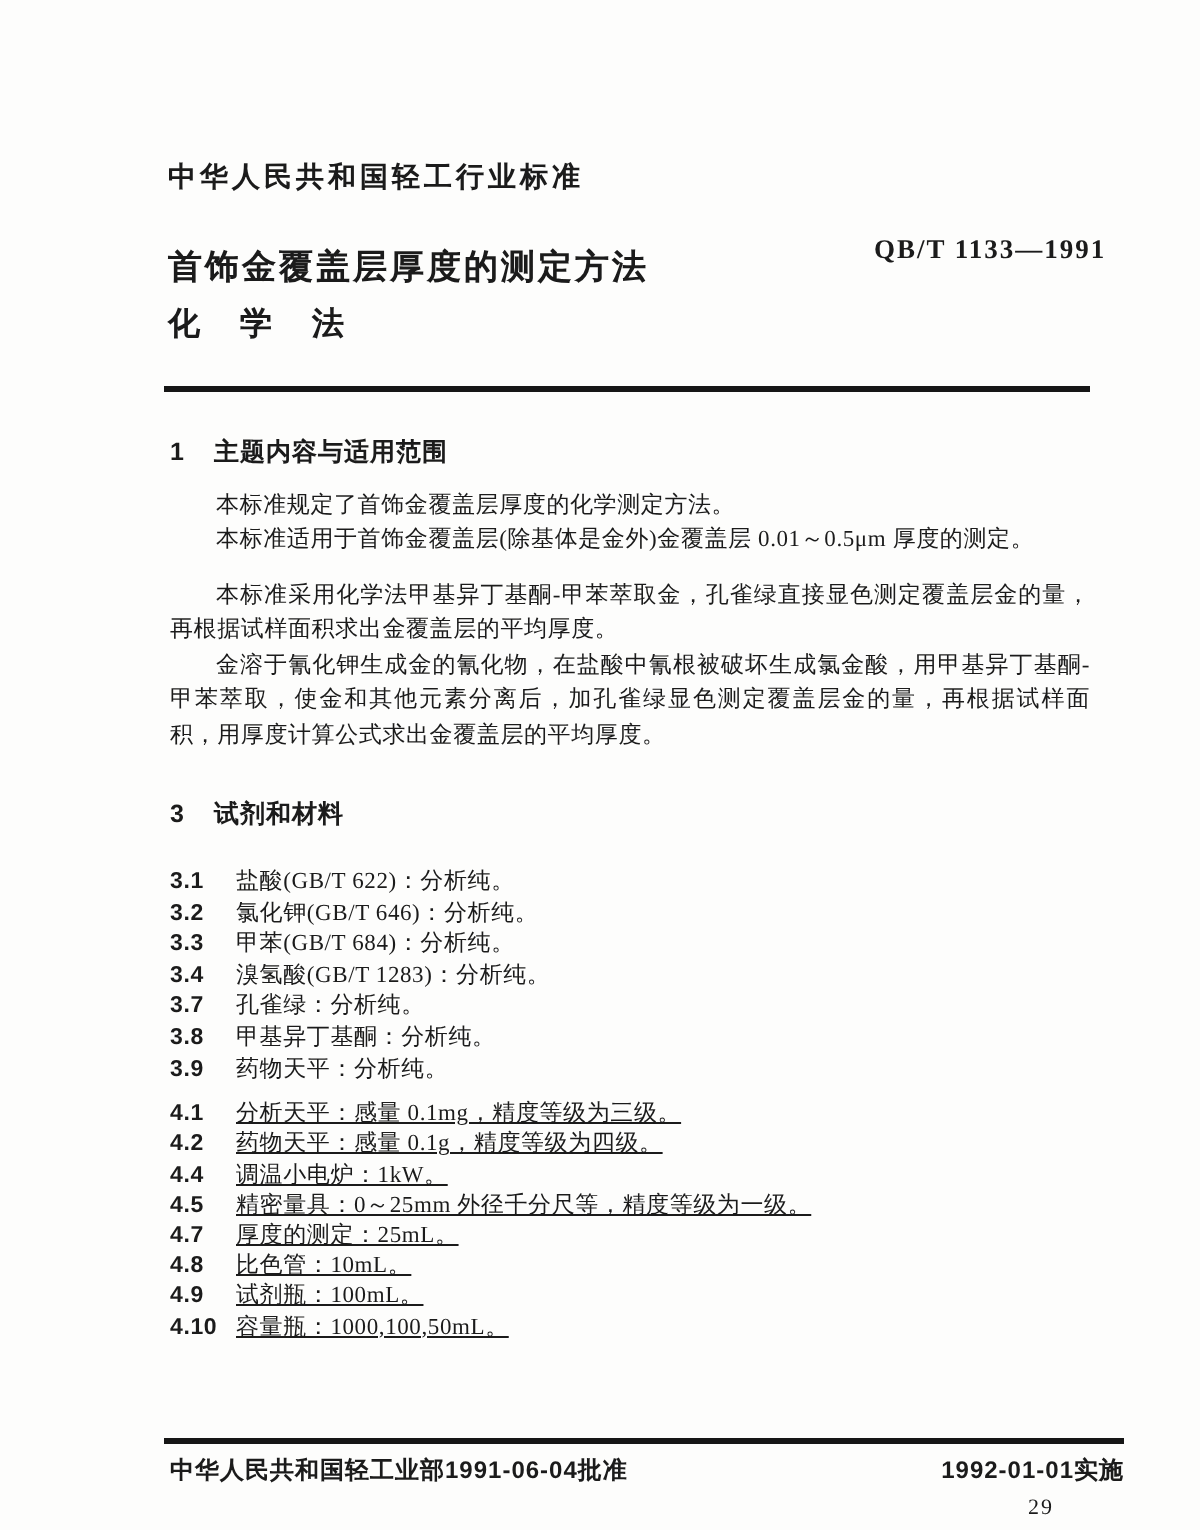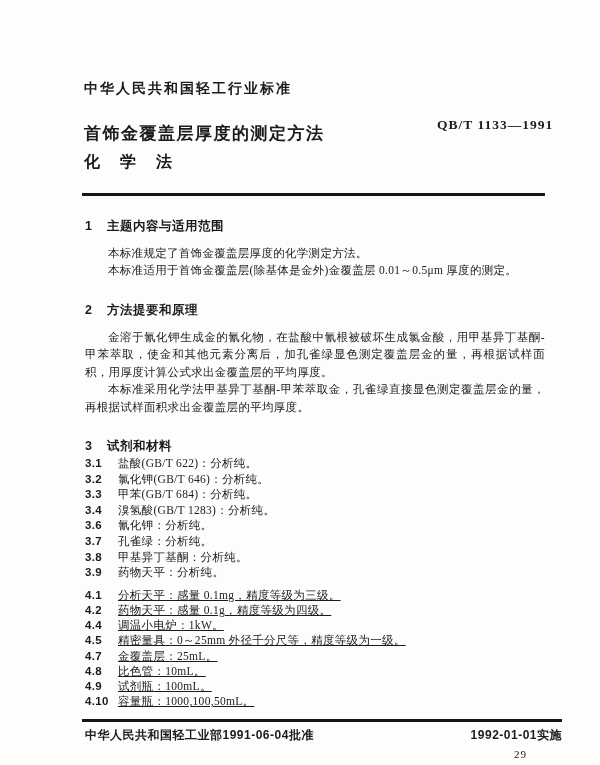--- a/index.html
+++ b/index.html
@@ -48,21 +48,21 @@
     letter-spacing:0.5px;
   }
   .sec-h .sec-no{display:inline-block;min-width:22px;}
   .sec-body p{
     margin:0;padding:0;
     font-size:11.5px;line-height:17.5px;
     text-indent:2em;text-align:justify;
     letter-spacing:0.3px;
   }
   .sec-body{margin-top:10px;}
-  .sec3-list{margin-top:1px;}
+  .sec3-list{margin-top:18px;}
   .sec4-list{margin-top:7px;}
   .li{
     font-size:11.5px;
     letter-spacing:0.3px;
     white-space:nowrap;
   }
   .sec3-list .li{line-height:15.6px;}
   .sec4-list .li{line-height:15.2px;text-decoration:underline;}
   .li-no{
     display:inline-block;min-width:33px;
@@ -103,48 +103,44 @@
   <div class="body-col">
 
     <div class="sec-h">
       <span class="sec-no">1</span><span>主题内容与适用范围</span>
     </div>
     <div class="sec-body">
       <p>本标准规定了首饰金覆盖层厚度的化学测定方法。</p>
       <p>本标准适用于首饰金覆盖层(除基体是金外)金覆盖层 0.01～0.5μm 厚度的测定。</p>
     </div>
 
-    <div class="sec-h">
-      <span class="sec-no">2</span><span>方法提要和原理</span>
-    </div>
     <div class="sec-body">
+      <p>本标准采用化学法甲基异丁基酮-甲苯萃取金，孔雀绿直接显色测定覆盖层金的量，再根据试样面积求出金覆盖层的平均厚度。</p>
       <p>金溶于氰化钾生成金的氰化物，在盐酸中氰根被破坏生成氯金酸，用甲基异丁基酮-甲苯萃取，使金和其他元素分离后，加孔雀绿显色测定覆盖层金的量，再根据试样面积，用厚度计算公式求出金覆盖层的平均厚度。</p>
-      <p>本标准采用化学法甲基异丁基酮-甲苯萃取金，孔雀绿直接显色测定覆盖层金的量，再根据试样面积求出金覆盖层的平均厚度。</p>
     </div>
 
     <div class="sec-h">
       <span class="sec-no">3</span><span>试剂和材料</span>
     </div>
     <div class="sec3-list">
       <div class="li"><span class="li-no">3.1</span><span class="li-text">盐酸(GB/T 622)：分析纯。</span></div>
       <div class="li"><span class="li-no">3.2</span><span class="li-text">氯化钾(GB/T 646)：分析纯。</span></div>
       <div class="li"><span class="li-no">3.3</span><span class="li-text">甲苯(GB/T 684)：分析纯。</span></div>
       <div class="li"><span class="li-no">3.4</span><span class="li-text">溴氢酸(GB/T 1283)：分析纯。</span></div>
-      <div class="li"><span class="li-no">3.6</span><span class="li-text">氰化钾：分析纯。</span></div>
       <div class="li"><span class="li-no">3.7</span><span class="li-text">孔雀绿：分析纯。</span></div>
       <div class="li"><span class="li-no">3.8</span><span class="li-text">甲基异丁基酮：分析纯。</span></div>
       <div class="li"><span class="li-no">3.9</span><span class="li-text">药物天平：分析纯。</span></div>
     </div>
 
     <div class="sec4-list">
       <div class="li"><span class="li-no">4.1</span><span class="li-text">分析天平：感量 0.1mg，精度等级为三级。</span></div>
       <div class="li"><span class="li-no">4.2</span><span class="li-text">药物天平：感量 0.1g，精度等级为四级。</span></div>
       <div class="li"><span class="li-no">4.4</span><span class="li-text">调温小电炉：1kW。</span></div>
       <div class="li"><span class="li-no">4.5</span><span class="li-text">精密量具：0～25mm 外径千分尺等，精度等级为一级。</span></div>
-      <div class="li"><span class="li-no">4.7</span><span class="li-text">金覆盖层：25mL。</span></div>
+      <div class="li"><span class="li-no">4.7</span><span class="li-text">厚度的测定：25mL。</span></div>
       <div class="li"><span class="li-no">4.8</span><span class="li-text">比色管：10mL。</span></div>
       <div class="li"><span class="li-no">4.9</span><span class="li-text">试剂瓶：100mL。</span></div>
       <div class="li"><span class="li-no">4.10</span><span class="li-text">容量瓶：1000,100,50mL。</span></div>
     </div>
 
   </div>
 
   <div class="rule-bottom"></div>
   <div class="footer-row">
     <span>中华人民共和国轻工业部1991-06-04批准</span>

